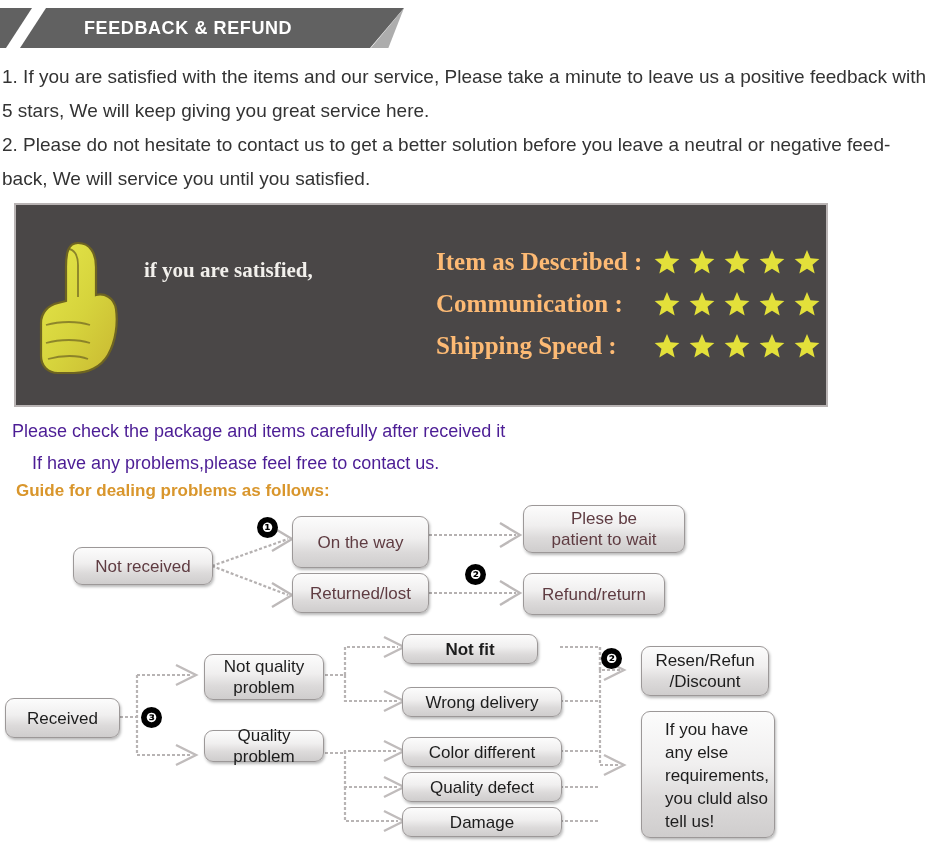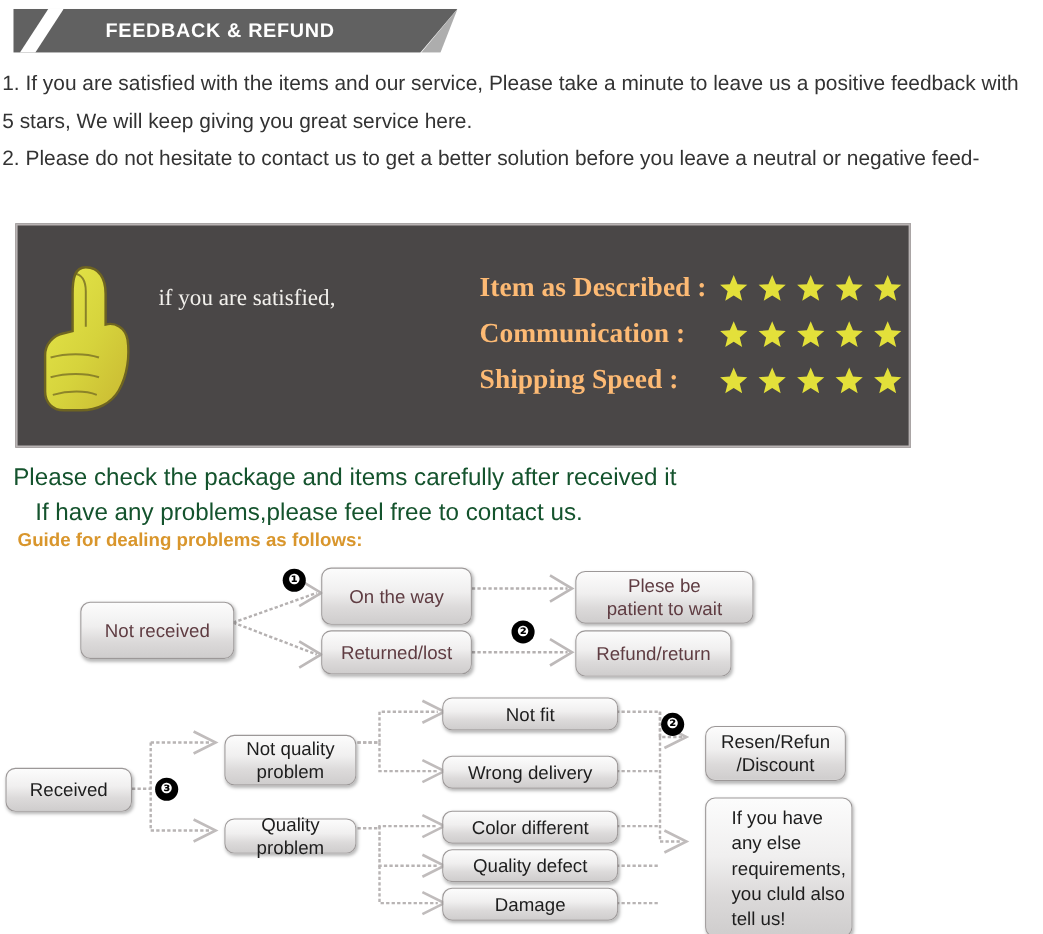--- a/index.html
+++ b/index.html
@@ -6,21 +6,21 @@
   html, body {
     margin: 0; padding: 0;
     width: 948px; height: 849px;
     background: #ffffff;
     font-family: "Liberation Sans", sans-serif;
     overflow: hidden;
   }
   #page { position: relative; width: 948px; height: 849px; background: #fff; }
 
   
-  .header-wrap { position: absolute; left: 12px; top: 8px; width: 404px; height: 40px; }
+  .header-wrap { position: absolute; left: 0; top: 8px; width: 404px; height: 40px; }
   .header-shape {
     position: absolute; inset: 0;
     background: #616161;
     clip-path: polygon(0 0, 404px 0, 370px 100%, 0 100%);
   }
   .header-notch {
     position: absolute; right: 0; top: 0; width: 46px; height: 40px;
     background: #9f9f9f;
     clip-path: polygon(100% 0, 100% 0, 66% 100%, 28% 100%);
     opacity: .85;
@@ -52,35 +52,35 @@
     position: absolute; left: 14px; top: 203px;
     width: 814px; height: 204px;
     background: #4a4747;
     border: 2px solid #b9b4b4;
     overflow: hidden;
   }
   .thumb { position: absolute; left: 22px; top: 32px; width: 86px; height: 140px; }
   .fb-left-text {
     position: absolute; left: 128px; top: 44px;
     color: #f2f0ec; font-family: "Liberation Serif", serif;
-    font-size: 21px; font-weight: normal; line-height: 42px;
+    font-size: 21px; font-weight: bold; line-height: 42px;
   }
   .ratings { position: absolute; left: 420px; top: 36px; }
   .rating-row { display: flex; align-items: center; height: 42px; }
   .rating-label {
     color: #fdba74; font-family: "Liberation Serif", serif;
     font-size: 25px; font-weight: bold; width: 208px; white-space: nowrap;
   }
   .stars { display: flex; gap: 9px; margin-left: 10px; }
   .star { width: 26px; height: 26px; display: block; }
 
   
   .note {
     position: absolute; left: 12px;
-    font-size: 22px; color: #14532d; white-space: nowrap;
+    font-size: 18px; color: #4c1d95; white-space: nowrap;
   }
   .n1 { top: 421px; }
   .n2 { top: 453px; margin-left: 20px; }
   .guide {
     position: absolute; left: 16px; top: 481px;
     font-size: 17px; font-weight: bold; color: #d9962c; white-space: nowrap;
   }
 
   
   .fbox {
@@ -101,37 +101,38 @@
   
   .badge {
     position: absolute; width: 21px; height: 21px; border-radius: 50%;
     background: #000000; color: #ffffff;
     font-size: 13px; font-weight: bold;
     display: flex; align-items: center; justify-content: center;
     font-family: "DejaVu Sans", sans-serif;
   }
 
   .conn { position: absolute; }
-  .multiline { white-space: pre-line; margin-top: 14px; }
+  .multiline { white-space: pre-line; }
 </style>
 </head>
 <body>
 
 <div id="page">
 
   <div class="header-wrap">
     <div class="header-shape"></div>
     <div class="header-notch"></div>
     <div class="header-slash"></div>
     <div class="header-title">FEEDBACK &amp; REFUND</div>
   </div>
 
   <div class="para p1a">1. If you are satisfied with the items and our service, Please take a minute to leave us a positive feedback with</div>
   <div class="para p1b">5 stars, We will keep giving you great service here.</div>
   <div class="para p2a">2. Please do not hesitate to contact us to get a better solution before you leave a neutral or negative feed-</div>
+  <div class="para p2b">back, We will service you until you satisfied.</div>
 
   <div class="fb-banner">
 
     <svg class="thumb" viewBox="0 0 86 140">
       <defs>
         <linearGradient id="thG" x1="0" y1="0" x2="1" y2="1">
           <stop offset="0%" stop-color="#e6e84a"></stop>
           <stop offset="55%" stop-color="#d6d33c"></stop>
           <stop offset="100%" stop-color="#c9b832"></stop>
         </linearGradient>
@@ -225,21 +226,21 @@
       <path d="M424 98 L516 98"></path>
     </g>
     <g fill="none" stroke="#bdb9b9" stroke-width="2.4">
       <polyline points="272,32 292,44 272,56"></polyline>
       <polyline points="272,88 292,100 272,112"></polyline>
       <polyline points="500,28 520,40 500,52"></polyline>
       <polyline points="500,86 520,98 500,110"></polyline>
     </g>
   </svg>
 
-  <div class="fbox maroon" style="left:73px; top:547px; width:140px; height:52px;">Not received</div>
+  <div class="fbox maroon" style="left:73px; top:547px; width:140px; height:38px;">Not received</div>
   <div class="badge" style="left:257px; top:517px;">❶</div>
   <div class="fbox maroon" style="left:292px; top:516px; width:137px; height:52px;">On the way</div>
   <div class="fbox maroon" style="left:292px; top:573px; width:137px; height:40px;">Returned/lost</div>
   <div class="badge" style="left:465px; top:564px;">❷</div>
   <div class="fbox maroon multiline" style="left:523px; top:505px; width:162px; height:48px;">Plese be
 patient to wait</div>
   <div class="fbox maroon" style="left:523px; top:573px; width:142px; height:42px;">Refund/return</div>
 
   <svg class="conn" style="left:0;top:625px;width:948px;height:224px;">
     <g stroke="#b8b4b4" stroke-width="2.2" fill="none" stroke-dasharray="3 2">
@@ -275,21 +276,21 @@
   </svg>
 
   <div class="fbox dark" style="left:5px; top:698px; width:115px; height:40px;">Received</div>
   <div class="badge" style="left:141px; top:707px;">❸</div>
 
   <div class="fbox dark multiline" style="left:204px; top:654px; width:120px; height:46px;">Not quality
 problem</div>
   <div class="fbox dark multiline" style="left:204px; top:730px; width:120px; height:32px;">Quality
 problem</div>
 
-  <div class="fbox dark" style="left:402px; top:634px; width:160px; height:30px;">Not fit</div>
+  <div class="fbox dark" style="left:402px; top:634px; width:136px; height:30px;font-weight:bold;">Not fit</div>
   <div class="fbox dark" style="left:402px; top:687px; width:160px; height:30px;">Wrong delivery</div>
   <div class="fbox dark" style="left:402px; top:737px; width:160px; height:30px;">Color different</div>
   <div class="fbox dark" style="left:402px; top:772px; width:160px; height:30px;">Quality defect</div>
   <div class="fbox dark" style="left:402px; top:807px; width:160px; height:30px;">Damage</div>
 
   <div class="badge" style="left:601px; top:648px;">❷</div>
   <div class="fbox dark multiline" style="left:641px; top:646px; width:128px; height:50px;">Resen/Refun
 /Discount</div>
   <div class="fbox dark left-align multiline" style="left:641px; top:711px; width:134px; height:127px; align-items:flex-start; padding-top:6px;">If you have
 any else

